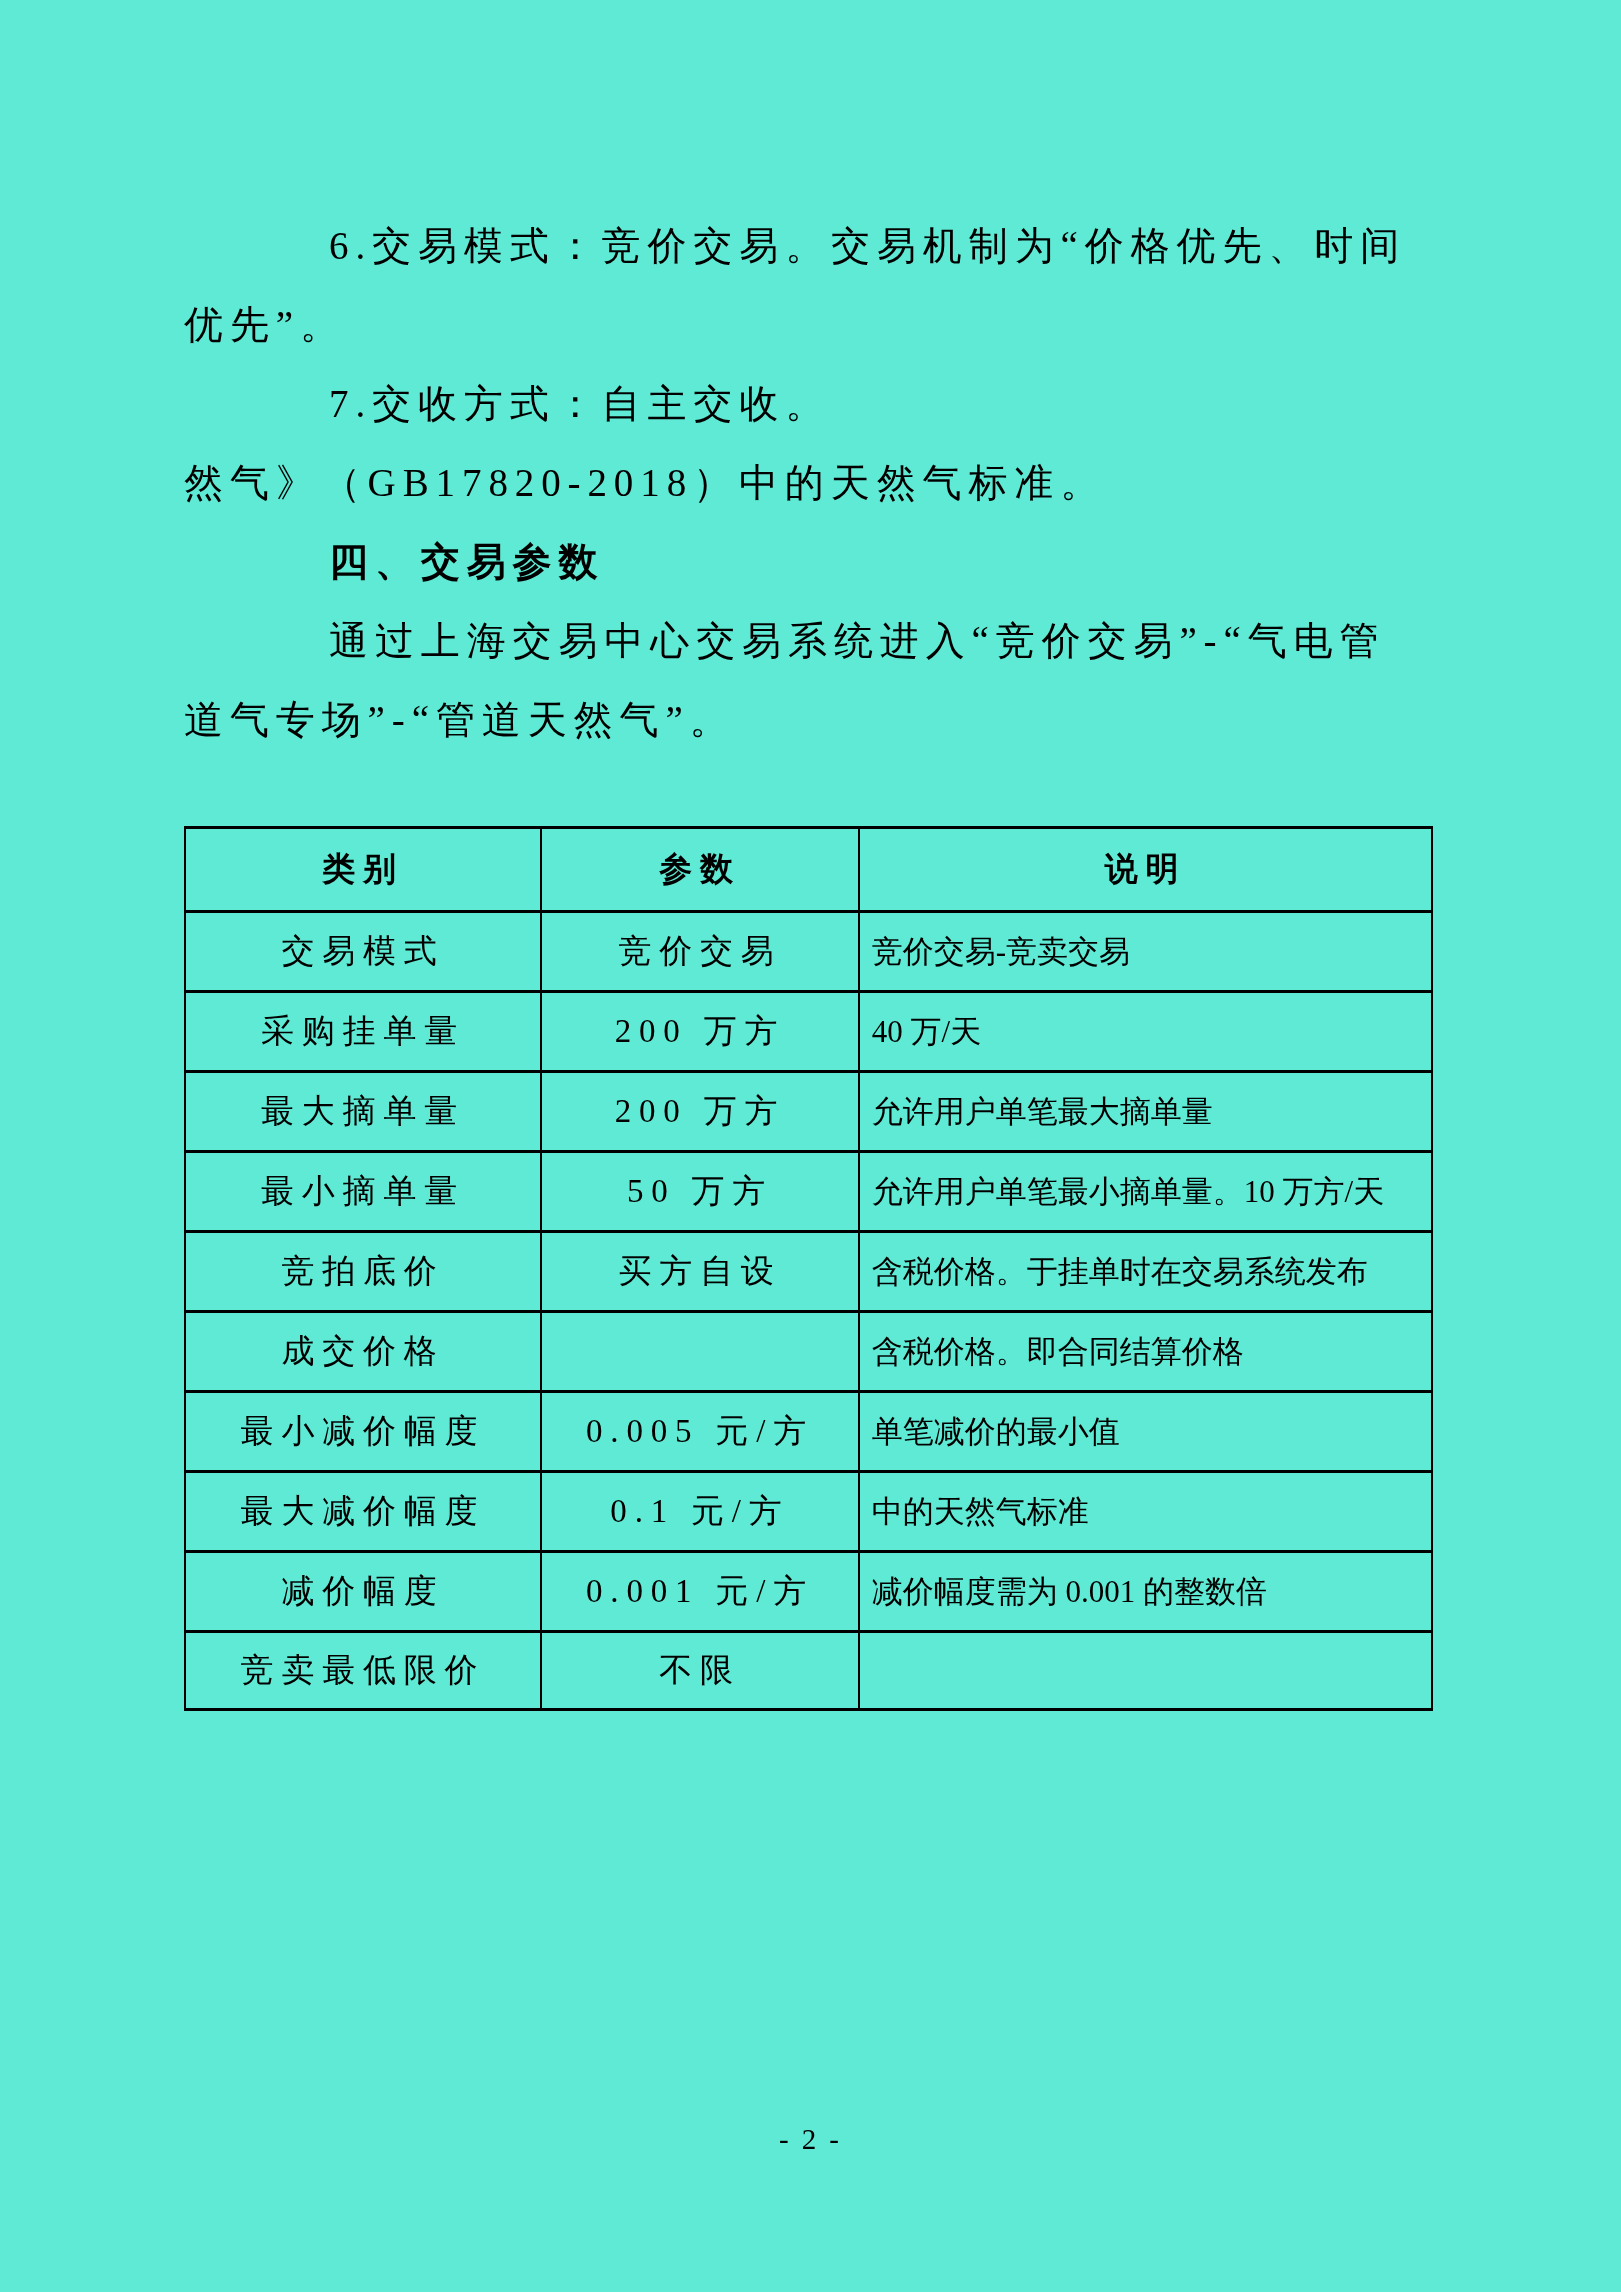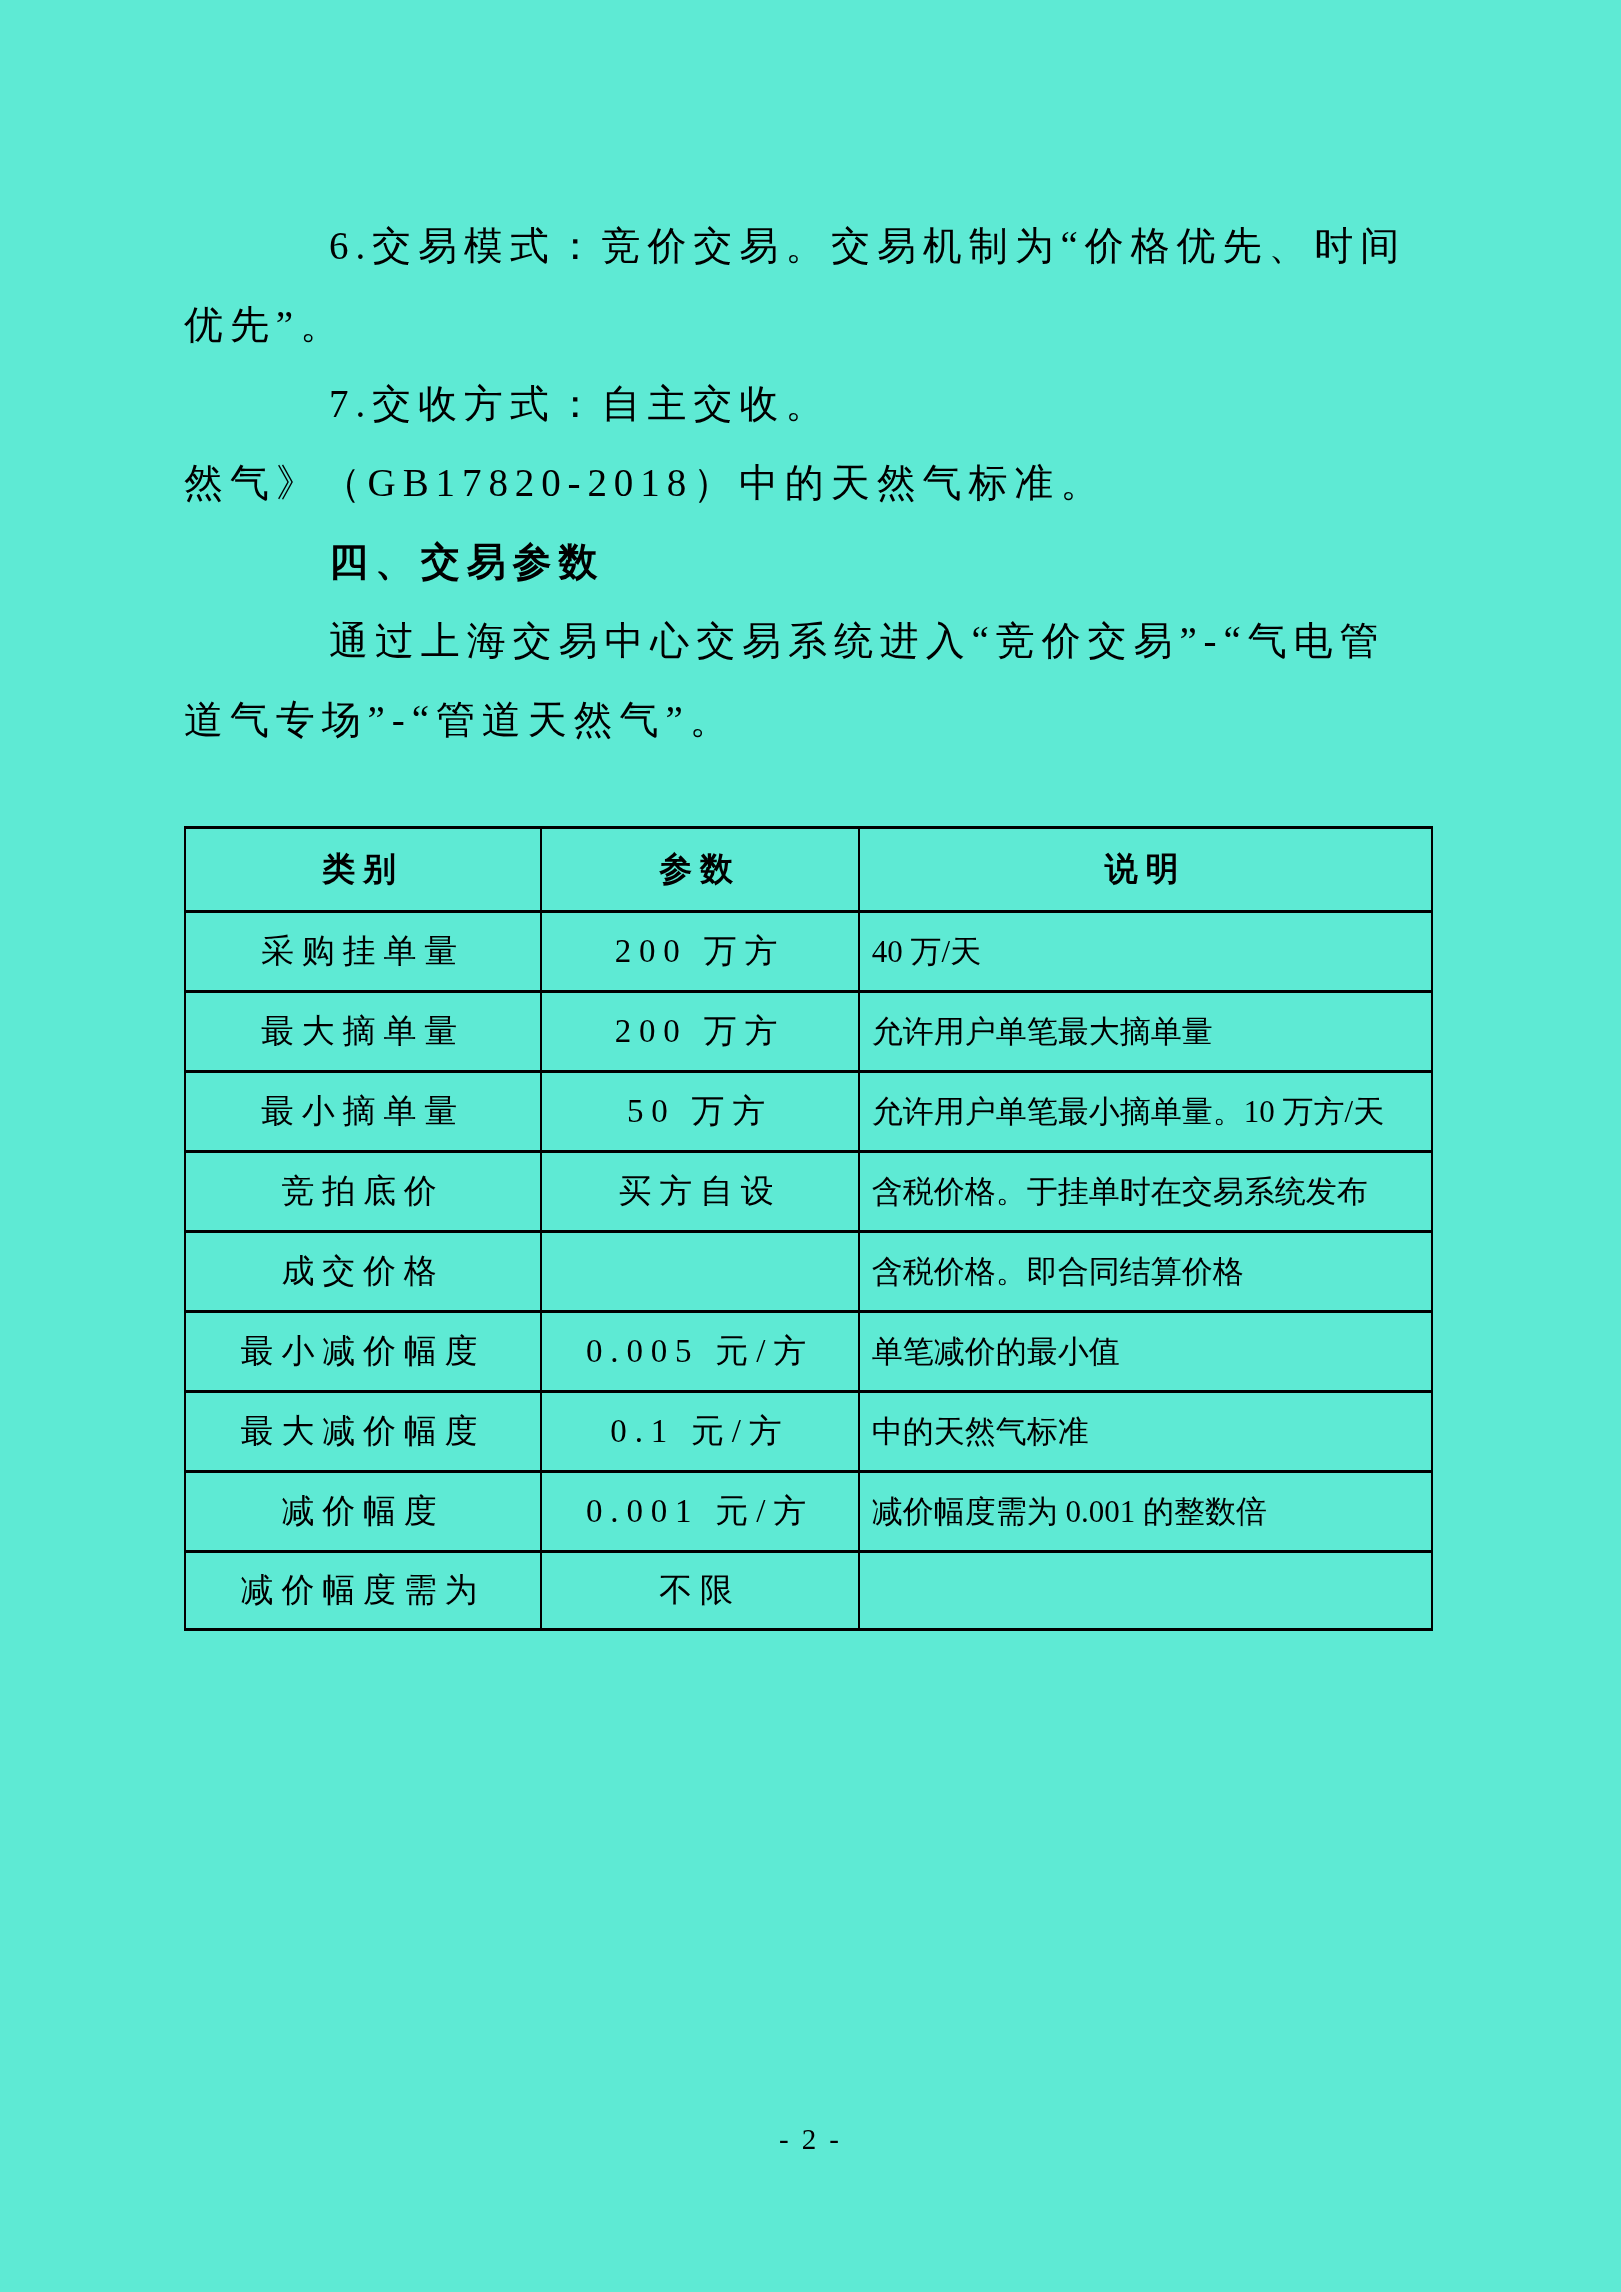--- a/index.html
+++ b/index.html
@@ -99,20 +99,25 @@
     </colgroup>
     <thead>
       <tr>
         <th>类别</th>
         <th>参数</th>
         <th>说明</th>
       </tr>
     </thead>
     <tbody>
       <tr>
+        <td class="c1">交易模式</td>
+        <td class="c2">竞价交易</td>
+        <td class="c3">竞价交易-竞卖交易</td>
+      </tr>
+      <tr>
         <td class="c1">采购挂单量</td>
         <td class="c2">200 万方</td>
         <td class="c3">40 万/天</td>
       </tr>
       <tr>
         <td class="c1">最大摘单量</td>
         <td class="c2">200 万方</td>
         <td class="c3">允许用户单笔最大摘单量</td>
       </tr>
       <tr>
@@ -139,21 +144,21 @@
         <td class="c1">最大减价幅度</td>
         <td class="c2">0.1 元/方</td>
         <td class="c3">中的天然气标准</td>
       </tr>
       <tr>
         <td class="c1">减价幅度</td>
         <td class="c2">0.001 元/方</td>
         <td class="c3">减价幅度需为 0.001 的整数倍</td>
       </tr>
       <tr class="short">
-        <td class="c1">减价幅度需为</td>
+        <td class="c1">竞卖最低限价</td>
         <td class="c2">不限</td>
         <td class="c3"></td>
       </tr>
     </tbody>
   </table>
 
   <div class="page-number">- 2 -</div>
 
 </div>
 

